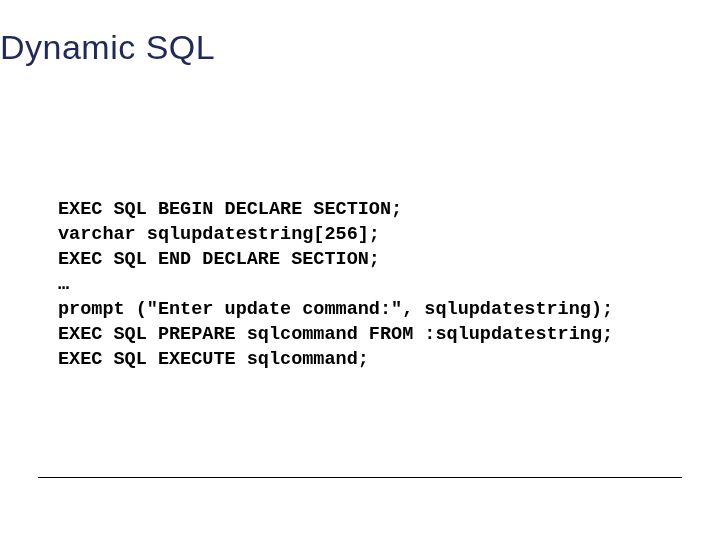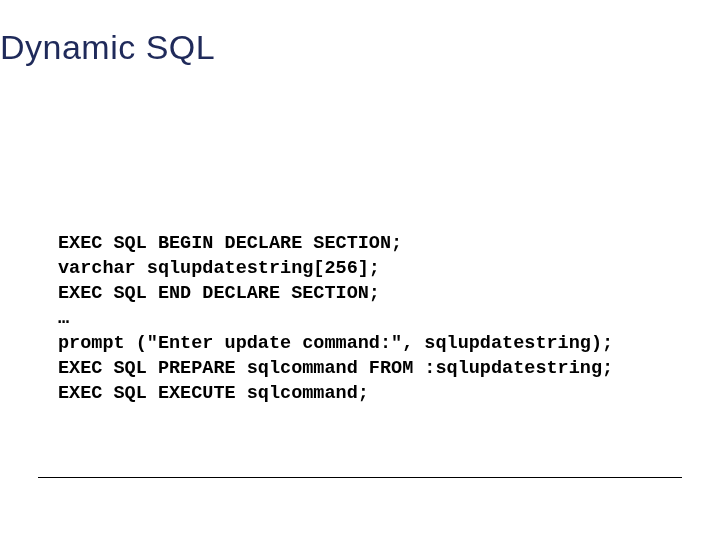--- a/index.html
+++ b/index.html
@@ -42,21 +42,20 @@
     position: absolute;
     top: 198px;
     left: 58px;
     right: 20px;
     font-family: "Courier New", Courier, monospace;
     font-size: 18.5px;
     font-weight: bold;
     line-height: 1.35;
     white-space: pre;
     color: #000000;
-    margin-top: 34px;
   }
   .hr {
     position: absolute;
     left: 38px;
     right: 38px;
     bottom: 54px;
     border: 0;
     border-top: 1px solid #000000;
     height: 0;
   }

